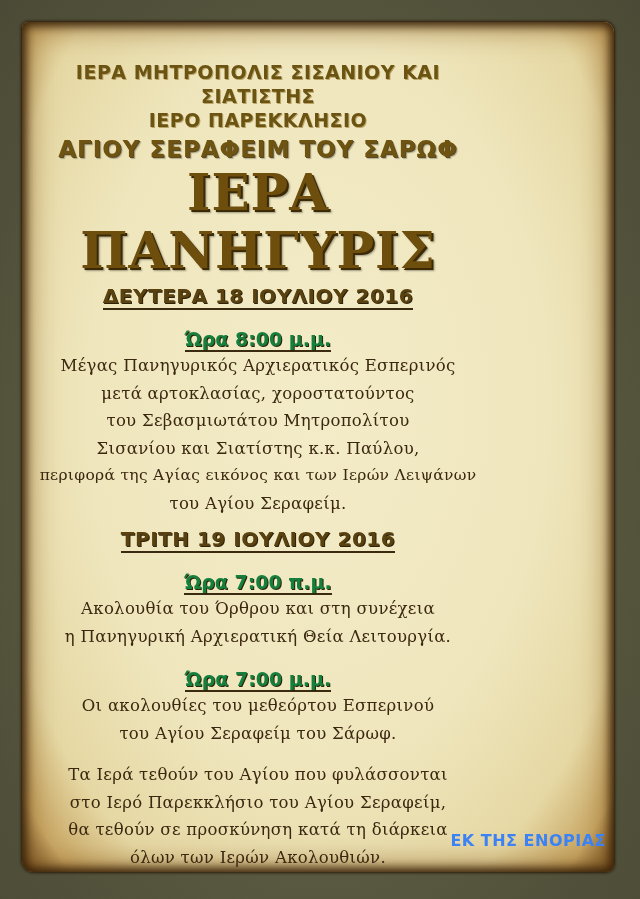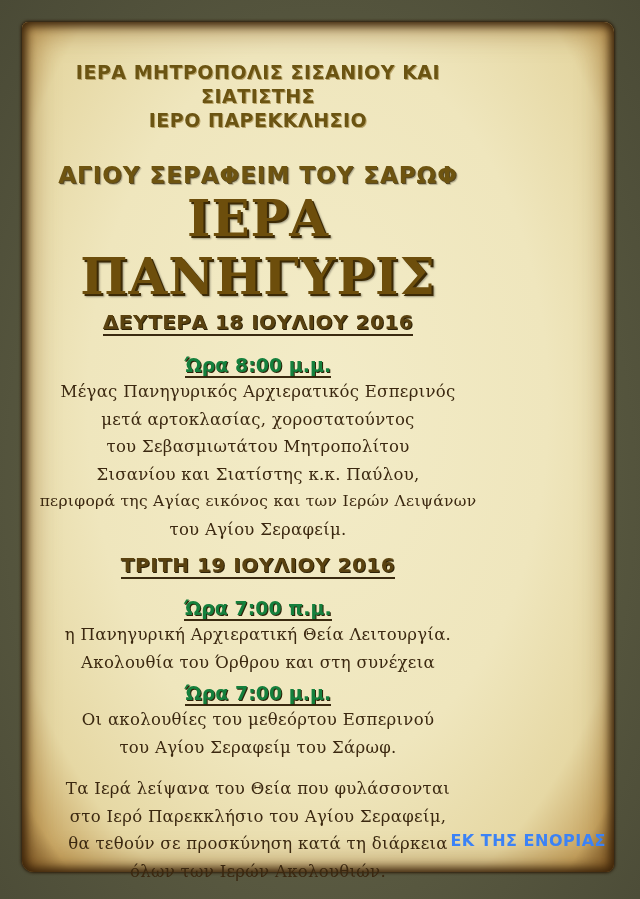--- a/index.html
+++ b/index.html
@@ -28,21 +28,21 @@
     font-weight: bold;
     color: #6b5412;
     text-shadow: 1px 1px 0 #b9a46a;
     font-size: 19px;
     letter-spacing: 0.5px;
     line-height: 24px;
   }
   .h1 { margin-top: 38px; }
   .h2 { }
   .subtitle {
-    margin-top: 30px;
+    margin-top: 4px;
     font-family: "DejaVu Sans", sans-serif;
     font-weight: bold;
     color: #6e5410;
     text-shadow: 1px 1px 0 #5a4a24, 2px 2px 1px rgba(0,0,0,0.25);
     font-size: 23px;
     letter-spacing: 1px;
   }
   .title {
     margin-top: 2px;
     font-family: "DejaVu Serif", serif;
@@ -112,31 +112,31 @@
     <span class="block">του Σεβασμιωτάτου Μητροπολίτου</span>
     <span class="block">Σισανίου και Σιατίστης κ.κ. Παύλου,</span>
     <span class="block" style="font-size:15.5px">περιφορά της Αγίας εικόνος και των Ιερών Λειψάνων</span>
     <span class="block">του Αγίου Σεραφείμ.</span>
   </div>
 
   <div style="margin-top:10px"><span class="date">ΤΡΙΤΗ 19 ΙΟΥΛΙΟΥ 2016</span></div>
 
   <div style="margin-top:18px"><span class="time">Ώρα 7:00 π.μ.</span></div>
   <div class="para">
+    <span class="block">Ακολουθία του Όρθρου και στη συνέχεια</span>
     <span class="block">η Πανηγυρική Αρχιερατική Θεία Λειτουργία.</span>
-    <span class="block">Ακολουθία του Όρθρου και στη συνέχεια</span>
   </div>
 
-  <div style="margin-top:6px"><span class="time">Ώρα 7:00 μ.μ.</span></div>
+  <div style="margin-top:18px"><span class="time">Ώρα 7:00 μ.μ.</span></div>
   <div class="para">
     <span class="block">Οι ακολουθίες του μεθεόρτου Εσπερινού</span>
     <span class="block">του Αγίου Σεραφείμ του Σάρωφ.</span>
   </div>
 
   <div class="para" style="margin-top:14px">
-    <span class="block">Τα Ιερά λείψανα του Θεία που φυλάσσονται</span>
+    <span class="block">Τα Ιερά τεθούν του Αγίου που φυλάσσονται</span>
     <span class="block">στο Ιερό Παρεκκλήσιο του Αγίου Σεραφείμ,</span>
     <span class="block">θα τεθούν σε προσκύνηση κατά τη διάρκεια</span>
     <span class="block">όλων των Ιερών Ακολουθιών.</span>
   </div>
 </div>
 
 <div class="signature">ΕΚ ΤΗΣ ΕΝΟΡΙΑΣ</div>
 
 </body></html>

